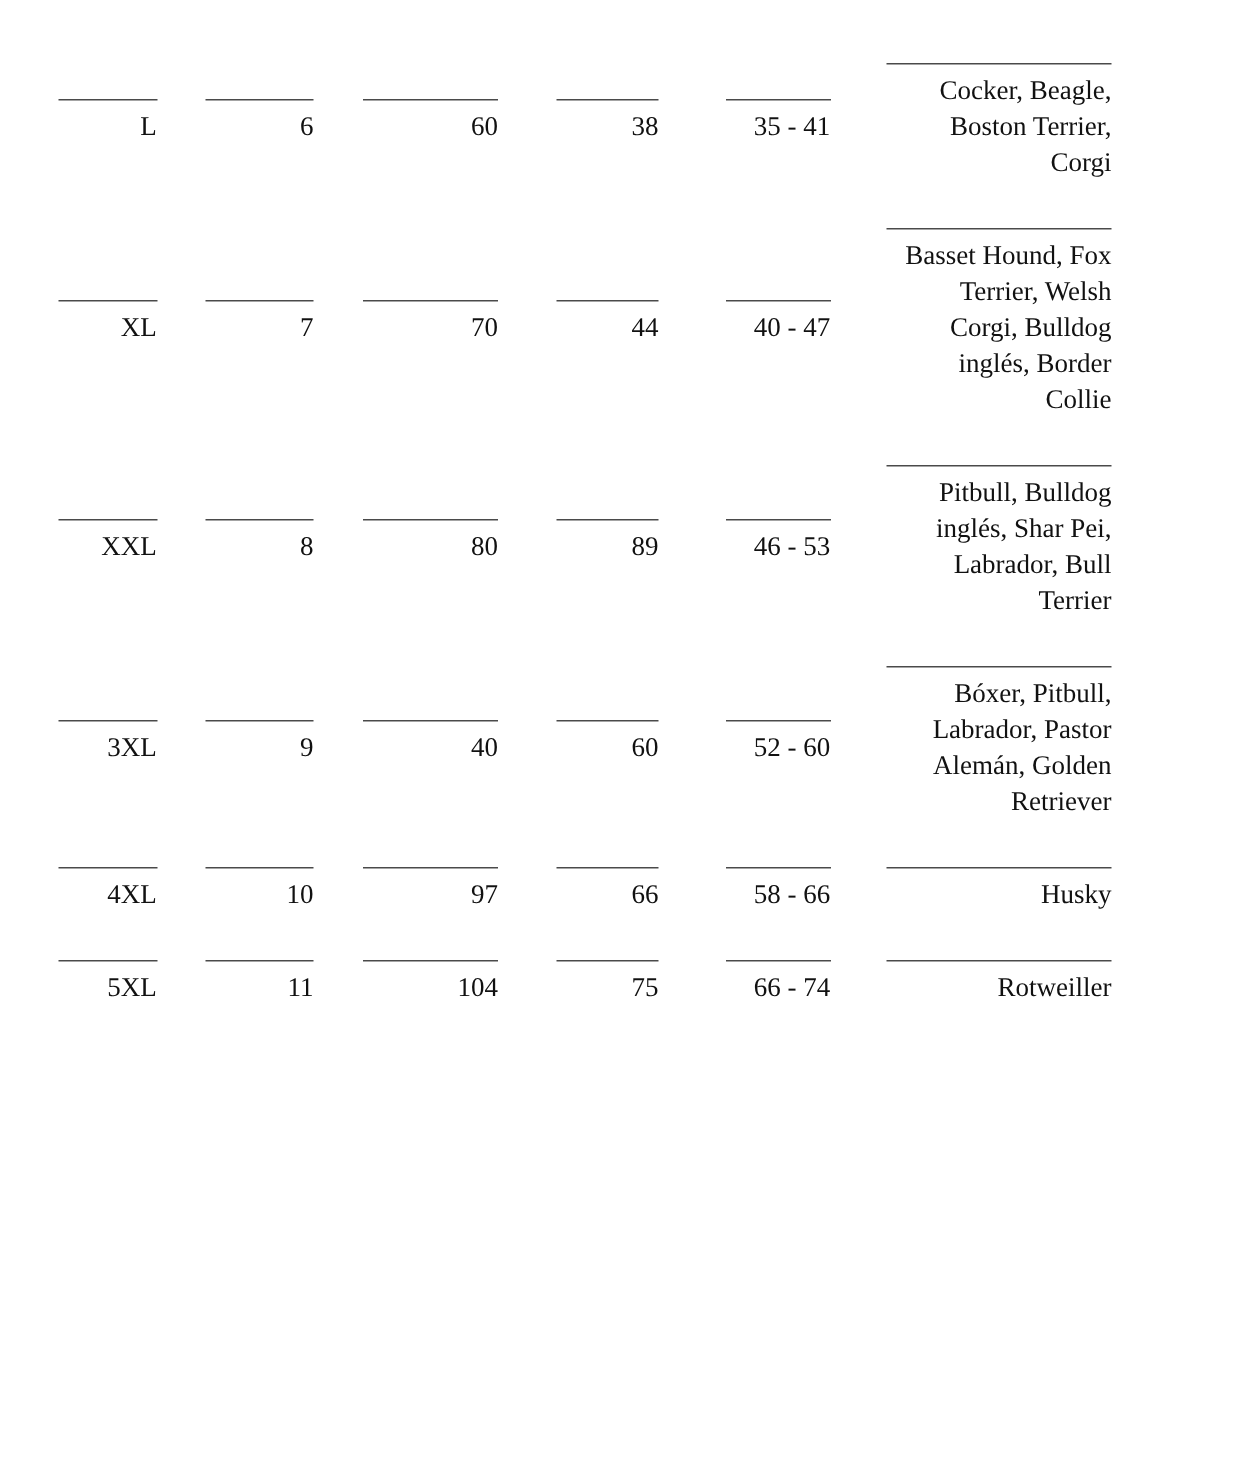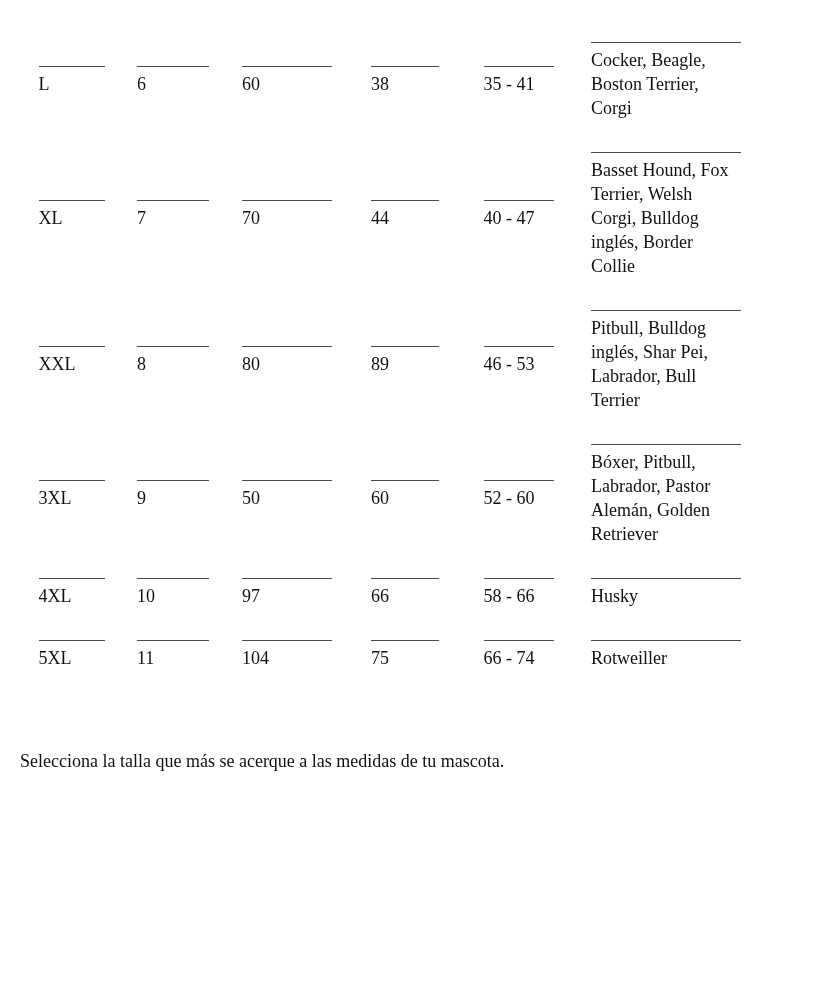--- a/index.html
+++ b/index.html
@@ -24,21 +24,21 @@
     padding-left: 22px;
   }
   table.size-table {
     border-collapse: separate;
     border-spacing: 0;
     table-layout: fixed;
   }
   table.size-table td {
     vertical-align: middle;
     padding: 16px 0;
-    text-align: left;
+    text-align: right;
     font-size: 18px;
     line-height: 24px;
   }
   table.size-table .cell {
     margin: 0 auto;
     border-top: 1.5px solid var(--rule-color);
     padding-top: 5px;
   }
   td.c1 .cell { width: 66px; }
   td.c2 .cell { width: 72px; }
@@ -137,21 +137,21 @@
           </td>
         </tr>
         <tr>
           <td class="c1">
             <div class="cell">3XL</div>
           </td>
           <td class="c2">
             <div class="cell">9</div>
           </td>
           <td class="c3">
-            <div class="cell">50</div>
+            <div class="cell">40</div>
           </td>
           <td class="c4">
             <div class="cell">60</div>
           </td>
           <td class="c5">
             <div class="cell">52 - 60</div>
           </td>
           <td class="c6">
             <div class="cell">Bóxer, Pitbull, Labrador, Pastor Alemán, Golden Retriever</div>
           </td>
@@ -194,14 +194,13 @@
           </td>
           <td class="c6">
             <div class="cell">Rotweiller</div>
           </td>
         </tr>
       </tbody>
   </table>
 </div>
 
 <div class="notes">
-  <p>Selecciona la talla que más se acerque a las medidas de tu mascota.</p>
 </div>
 
 </body></html>

